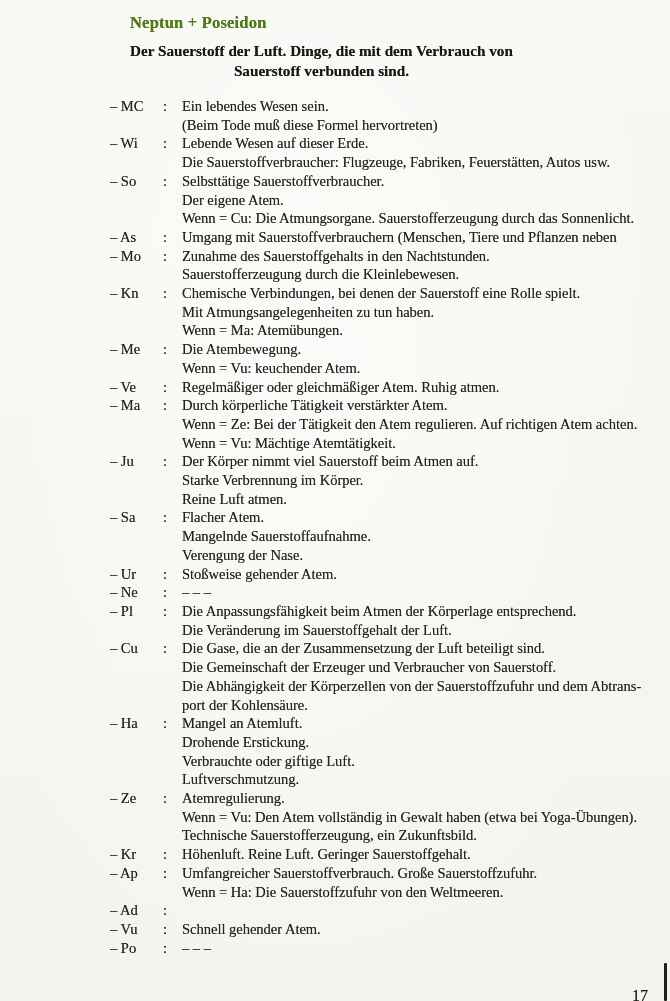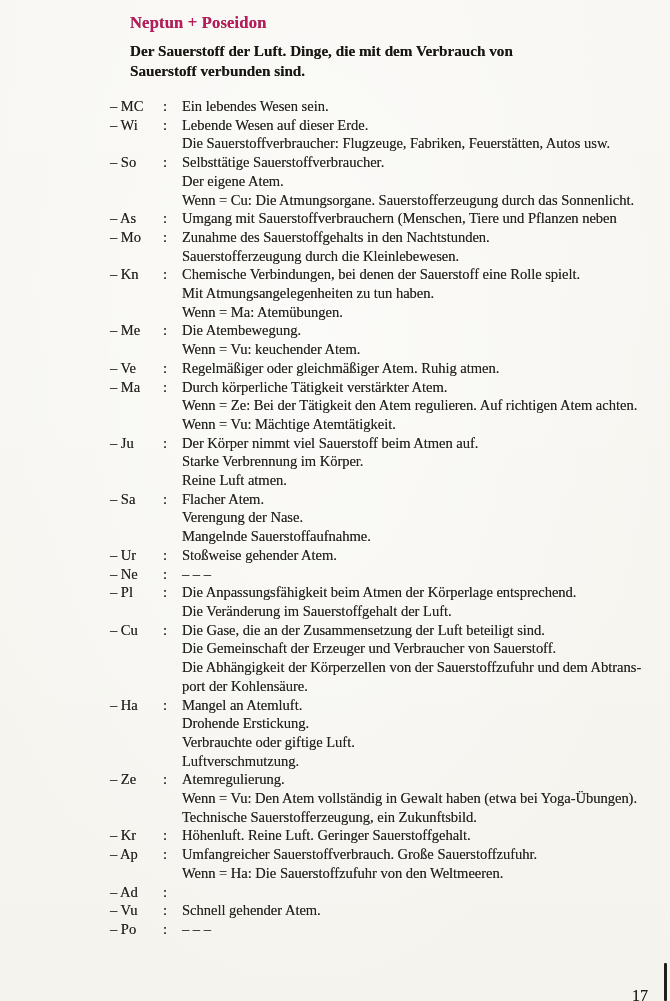--- a/index.html
+++ b/index.html
@@ -20,34 +20,35 @@
     background:
       radial-gradient(ellipse at 45% 35%, rgba(255,255,255,0.55), rgba(255,255,255,0) 75%),
       linear-gradient(180deg, #f8f7f3 0%, #f6f5f0 60%, #f4f3ee 100%);
   }
   .title {
     position: absolute;
     left: 130px;
     top: 13px;
     font-size: 16.5px;
     font-weight: bold;
-    color: #be185d;
+    color: #4d7c0f;
     letter-spacing: 0.2px;
     white-space: nowrap;
     text-shadow: 0 0 0.5px rgba(25,22,18,0.6);
   }
   .subtitle {
     position: absolute;
     left: 130px;
     top: 41px;
     font-size: 15.2px;
     font-weight: bold;
     line-height: 20px;
     color: #181613;
     text-shadow: 0 0 0.5px rgba(25,22,18,0.6);
+    text-align: center;
   }
   .subtitle .sline { white-space: nowrap; }
   .entries {
     position: absolute;
     left: 110px;
     top: 97px;
     width: 558px;
     font-size: 14.6px;
     line-height: 18.7px;
     color: #24221e;
@@ -92,20 +93,21 @@
   <div class="sline">Der Sauerstoff der Luft. Dinge, die mit dem Verbrauch von</div>
   <div class="sline">Sauerstoff verbunden sind.</div>
 </div>
 
 <div class="entries">
   <div class="entry">
     <div class="ekey">– MC</div>
     <div class="ecolon">:</div>
     <div class="elines">
         <div class="line">Ein lebendes Wesen sein.</div>
+        <div class="line">(Beim Tode muß diese Formel hervortreten)</div>
       </div>
   </div>
 
   <div class="entry">
     <div class="ekey">– Wi</div>
     <div class="ecolon">:</div>
     <div class="elines">
         <div class="line">Lebende Wesen auf dieser Erde.</div>
         <div class="line">Die Sauerstoffverbraucher: Flugzeuge, Fabriken, Feuerstätten, Autos usw.</div>
       </div>
@@ -183,22 +185,22 @@
         <div class="line">Starke Verbrennung im Körper.</div>
         <div class="line">Reine Luft atmen.</div>
       </div>
   </div>
 
   <div class="entry">
     <div class="ekey">– Sa</div>
     <div class="ecolon">:</div>
     <div class="elines">
         <div class="line">Flacher Atem.</div>
+        <div class="line">Mangelnde Sauerstoffaufnahme.</div>
         <div class="line">Verengung der Nase.</div>
-        <div class="line">Mangelnde Sauerstoffaufnahme.</div>
       </div>
   </div>
 
   <div class="entry">
     <div class="ekey">– Ur</div>
     <div class="ecolon">:</div>
     <div class="elines">
         <div class="line">Stoßweise gehender Atem.</div>
       </div>
   </div>

